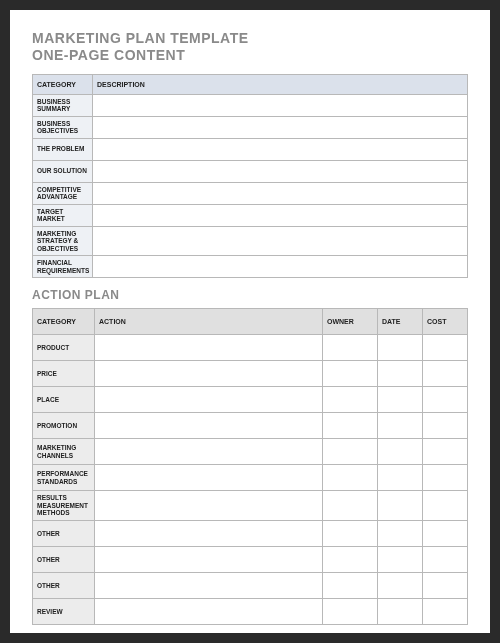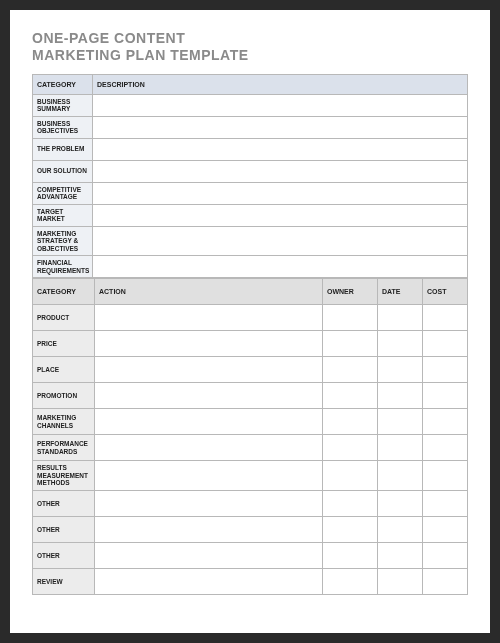--- a/index.html
+++ b/index.html
@@ -100,22 +100,22 @@
   .t2 tr { height: 26px; }
   .t2 tr.tall { height: 30px; }
 </style>
 </head>
 <body>
 
 <div class="frame">
   <div class="page">
 
     <div class="title">
+      <div>MARKETING PLAN TEMPLATE</div>
       <div>ONE-PAGE CONTENT</div>
-      <div>MARKETING PLAN TEMPLATE</div>
     </div>
 
     <table class="t1">
       <colgroup>
         <col class="col-cat">
           <col class="col-desc">
       </colgroup>
       <thead>
         <tr>
           <th>CATEGORY</th>
@@ -151,20 +151,21 @@
             <td class="cat">MARKETING STRATEGY &amp; OBJECTIVES</td>
             <td class="desc"></td>
           </tr>
         <tr>
             <td class="cat">FINANCIAL REQUIREMENTS</td>
             <td class="desc"></td>
           </tr>
       </tbody>
     </table>
 
+    <div class="section-heading">ACTION PLAN</div>
 
     <table class="t2">
       <colgroup>
         <col class="col-cat">
           <col class="col-action">
           <col class="col-owner">
           <col class="col-date">
           <col class="col-cost">
       </colgroup>
       <thead>

